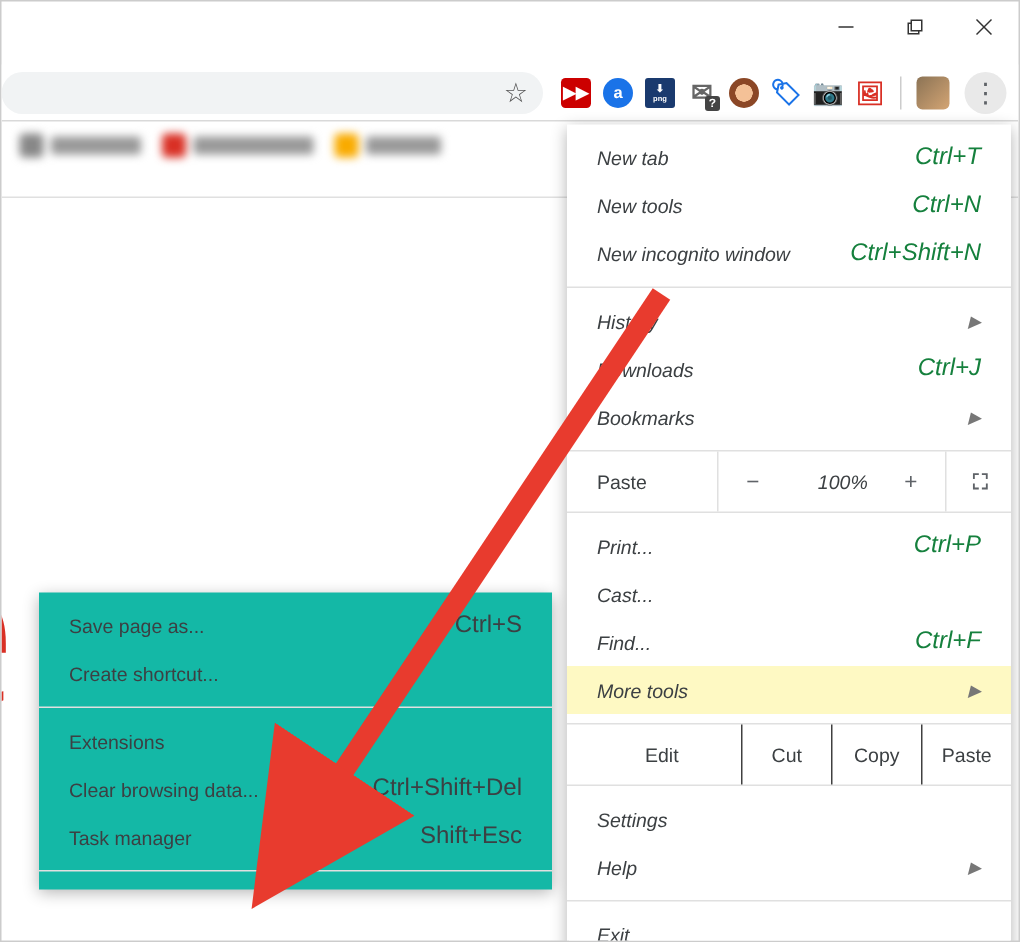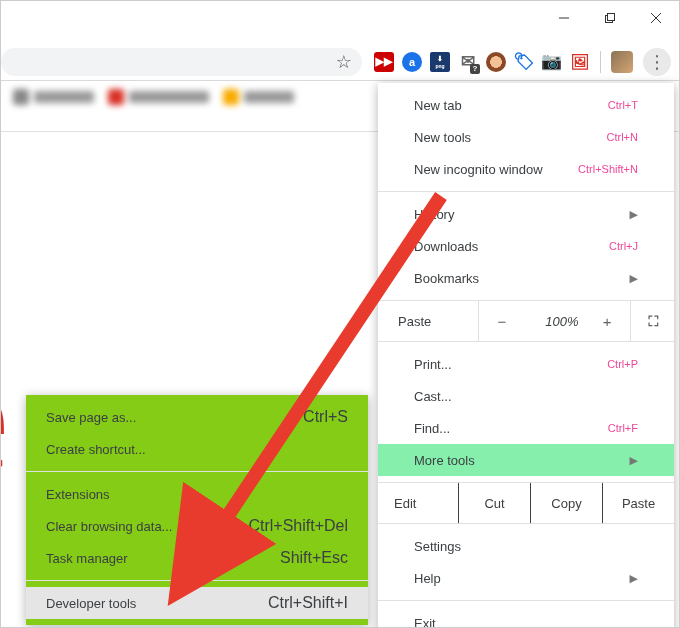--- a/index.html
+++ b/index.html
@@ -27,37 +27,37 @@
     .bm-text { width: 60px; height: 12px; background: #999; border-radius: 2px; }
 
     .page-divider { position: absolute; top: 130px; left: 0; right: 0; height: 1px; background: #e0e0e0; }
 
     .logo-e { position: absolute; left: 0; top: 350px; width: 60px; height: 160px; overflow: hidden; }
     .logo-e::before { content: 'e'; font-size: 160px; font-family: 'Times New Roman', serif; font-weight: bold; color: #d93025; position: absolute; left: -64px; top: -26px; }
 
     .main-menu { position: absolute; top: 82px; right: 5px; width: 296px; background: #fff; box-shadow: 0 2px 10px rgba(0,0,0,0.3); z-index: 10; font-size: 13px; color: #3c4043; }
     .menu-section { padding: 6px 0; border-bottom: 1px solid #e0e0e0; }
     .menu-section:last-child { border-bottom: none; }
-    .menu-item { display: flex; align-items: center; height: 32px; padding: 0 36px; }
-    .menu-item.highlighted { background: #86efac; }
+    .menu-item { display: flex; align-items: center; height: 32px; padding: 0 20px; font-style: italic; }
+    .menu-item.highlighted { background: #fef9c3; }
     .menu-label { flex: 1; }
-    .menu-shortcut { color: #ec4899; font-size: 11px; }
+    .menu-shortcut { color: #15803d; font-size: 16px; }
     .menu-chevron { color: #777; font-size: 11px; margin-left: 6px; }
     .zoom-row { display: flex; align-items: center; height: 40px; padding: 0 0 0 20px; }
     .zoom-label { width: 80px; }
     .zoom-ctrl { flex: 1; display: flex; align-items: center; justify-content: space-around; border-left: 1px solid #e0e0e0; height: 100%; }
     .zoom-btn { width: 34px; text-align: center; font-size: 15px; color: #5f6368; }
     .zoom-val { width: 48px; text-align: right; font-style: italic; }
     .fullscreen-btn { width: 44px; height: 100%; display: flex; align-items: center; justify-content: center; border-left: 1px solid #e0e0e0; }
     .fs-icon::before { content: '⛶'; font-size: 14px; color: #5f6368; font-weight: bold; letter-spacing: -2px; }
     .edit-row { display: flex; align-items: center; height: 40px; }
-    .edit-label { width: 80px; padding-left: 16px; }
+    .edit-label { width: 80px; padding-left: 16px; margin-left: 36px; }
     .edit-btn { flex: 1; text-align: center; border-left: 1px solid #404040; height: 100%; display: flex; align-items: center; justify-content: center; }
 
-    .sub-menu { position: absolute; top: 394px; left: 25px; width: 342px; background: #84cc16; box-shadow: 0 2px 10px rgba(0,0,0,0.3); z-index: 9; font-size: 13px; color: #3c4043; padding: 6px 0; }
+    .sub-menu { position: absolute; top: 394px; left: 25px; width: 342px; background: #14b8a6; box-shadow: 0 2px 10px rgba(0,0,0,0.3); z-index: 9; font-size: 13px; color: #3c4043; padding: 6px 0; }
     .sub-item { display: flex; align-items: center; height: 32px; padding: 0 20px; }
     .sub-item.highlighted { background: #e5e5e5; }
     .sub-label { flex: 1; }
     .sub-shortcut { color: #3c4043; font-size: 16px; }
     .sub-sep { height: 1px; background: #e0e0e0; margin: 6px 0; }
 
     .arrow { position: absolute; z-index: 20; pointer-events: none; }
   </style>
 </head>
 <body>
@@ -222,24 +222,20 @@
     </div>
   <div class="sub-item">
       <span class="sub-label">Clear browsing data...</span>
       <span class="sub-shortcut">Ctrl+Shift+Del</span>
     </div>
   <div class="sub-item">
       <span class="sub-label">Task manager</span>
       <span class="sub-shortcut">Shift+Esc</span>
     </div>
   <div class="sub-sep"></div>
-  <div class="sub-item highlighted">
-      <span class="sub-label">Developer tools</span>
-      <span class="sub-shortcut">Ctrl+Shift+I</span>
-    </div>
 </div>
 
 <svg class="arrow" width="680" height="628">
   <defs>
     <marker id="ah" markerWidth="8" markerHeight="8" refX="5" refY="4" orient="auto">
       <polygon points="0,0 8,4 0,8" fill="#E83B2E"></polygon>
     </marker>
   </defs>
   <line x1="440" y1="195" x2="190" y2="570" stroke="#E83B2E" stroke-width="14" marker-end="url(#ah)"></line>
 </svg>

